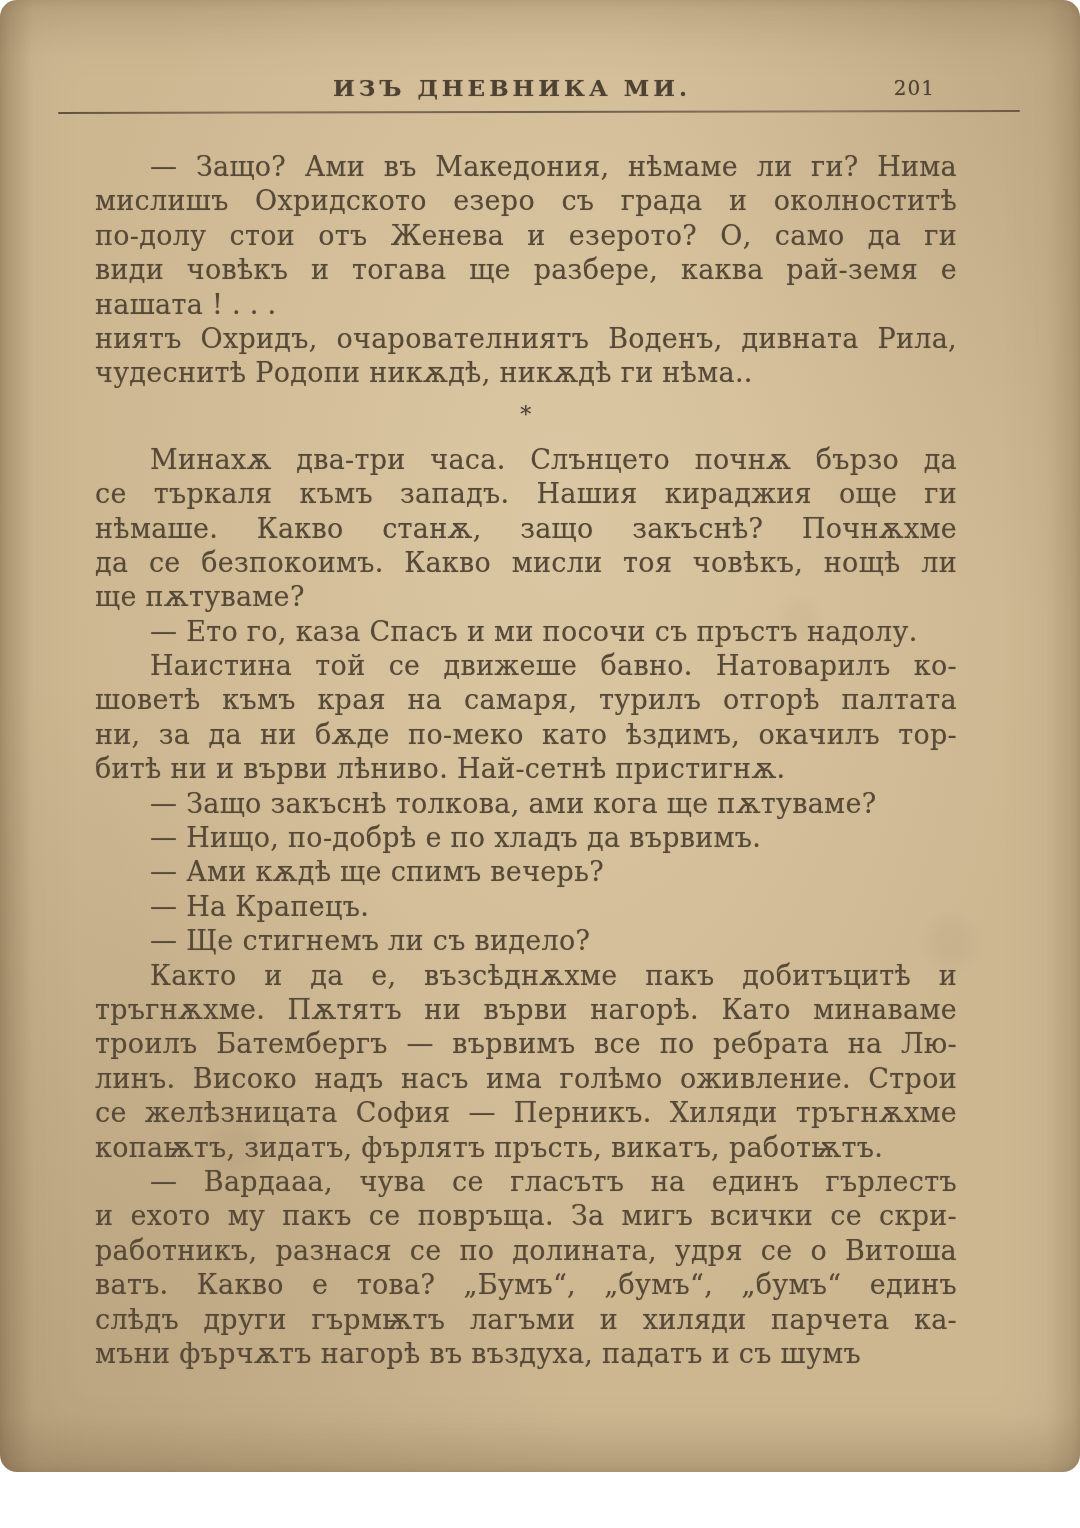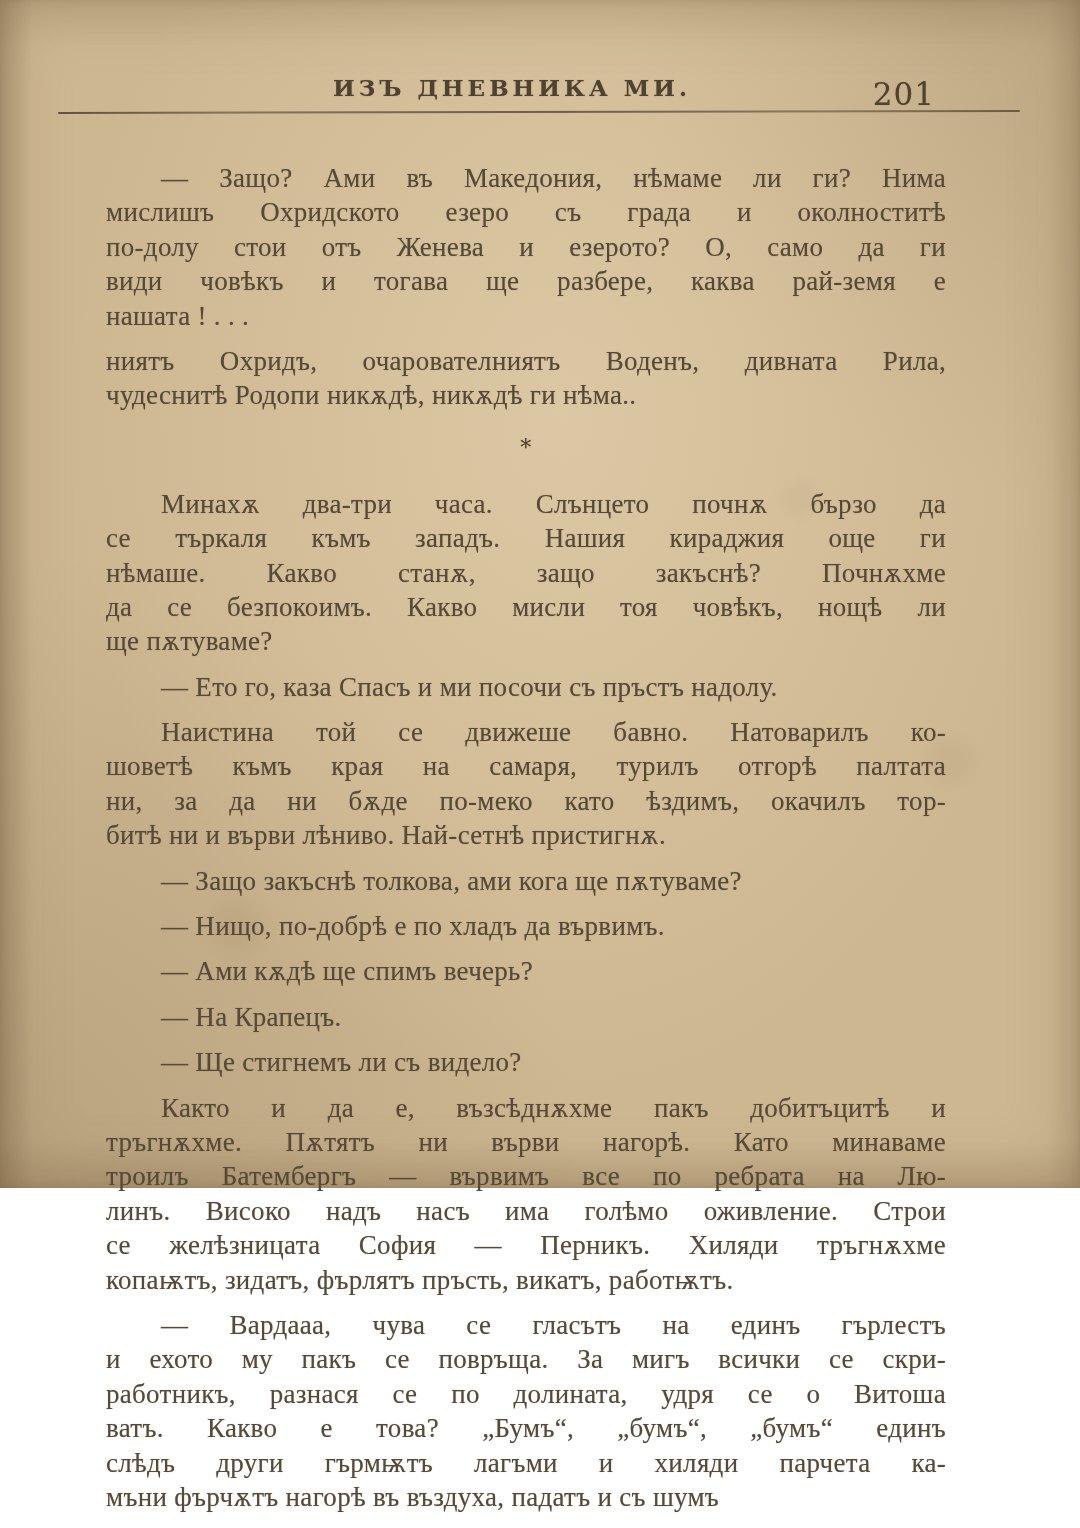--- a/index.html
+++ b/index.html
@@ -3,68 +3,69 @@
 <meta charset="utf-8">
 <style>
   html, body { margin: 0; padding: 0; }
   body {
     width: 1080px; height: 1528px;
     font-family: "DejaVu Serif", "Liberation Serif", serif;
     overflow: hidden;
   }
   .page {
     position: relative;
-    width: 1080px; height: 1188px;
+    width: 1080px; height: 1472px;
     background-color: #cdb791;
     background-image:
       radial-gradient(ellipse at 52% 35%, rgba(236,220,186,0.45) 0%, rgba(236,220,186,0) 62%),
       radial-gradient(circle at 74% 42%, rgba(118,94,64,0.07) 0 10px, rgba(118,94,64,0) 26px),
       radial-gradient(circle at 22% 78%, rgba(118,94,64,0.08) 0 14px, rgba(118,94,64,0) 40px),
       radial-gradient(circle at 88% 64%, rgba(118,94,64,0.07) 0 12px, rgba(118,94,64,0) 34px),
       radial-gradient(ellipse at 0% 100%, rgba(110,86,56,0.22) 0%, rgba(110,86,56,0) 38%),
       radial-gradient(ellipse at 100% 0%, rgba(110,86,56,0.14) 0%, rgba(110,86,56,0) 30%),
       linear-gradient(90deg, rgba(104,82,54,0.28) 0%, rgba(104,82,54,0) 3%),
       linear-gradient(270deg, rgba(104,82,54,0.16) 0%, rgba(104,82,54,0) 3%),
       linear-gradient(0deg, rgba(104,82,54,0.16) 0%, rgba(104,82,54,0) 4%),
       linear-gradient(180deg, rgba(104,82,54,0.10) 0%, rgba(104,82,54,0) 4%);
     box-shadow: inset 0 0 70px rgba(112,89,60,0.30), inset 0 0 10px rgba(112,89,60,0.22);
     color: #574838;
+    border-radius: 17px;
   }
   .running-title {
     position: absolute; top: 74px; left: 0; width: 1080px;
     text-align: center;
     transform: translateX(-28px);
     font-size: 23px; letter-spacing: 4px; font-weight: bold;
     color: #4f4233;
     text-shadow: 0 0 1px rgba(79,66,51,0.45);
   }
   .page-number {
     position: absolute; top: 76px; right: 145px;
-    font-size: 31px; letter-spacing: 1px;
+    font-size: 20px; letter-spacing: 1px;
     color: #4f4233;
     text-shadow: 0 0 1px rgba(79,66,51,0.45);
   }
   .header-rule {
     position: absolute; top: 111px; left: 58px;
     width: 962px; height: 2px;
     border-radius: 2px;
     transform: rotate(-0.12deg);
     background: linear-gradient(90deg,
       rgba(92,76,57,0.95) 0%, rgba(92,76,57,0.65) 18%,
       rgba(92,76,57,0.85) 52%, rgba(92,76,57,0.60) 80%,
       rgba(92,76,57,0.85) 100%);
   }
   .body-text {
     position: absolute; top: 150px; left: 95px; width: 862px;
     font-size: 27px;
     color: #564938;
     text-shadow: 0 0 1px rgba(86,72,55,0.40);
     letter-spacing: 0.3px;
   }
-  .para { margin: 11px; padding: 0; font-family: Liberation Serif, serif; }
+  .para { margin: 0; padding: 0; }
   .line {
     height: 34.4px; line-height: 34.4px;
     overflow: hidden; white-space: normal;
   }
   .line.justify { text-align: justify; text-align-last: justify; }
   .line.indent { text-indent: 55px; }
   .separator {
     height: 52px; line-height: 48px;
     text-align: center; font-size: 22px;
     color: #4f4233;

